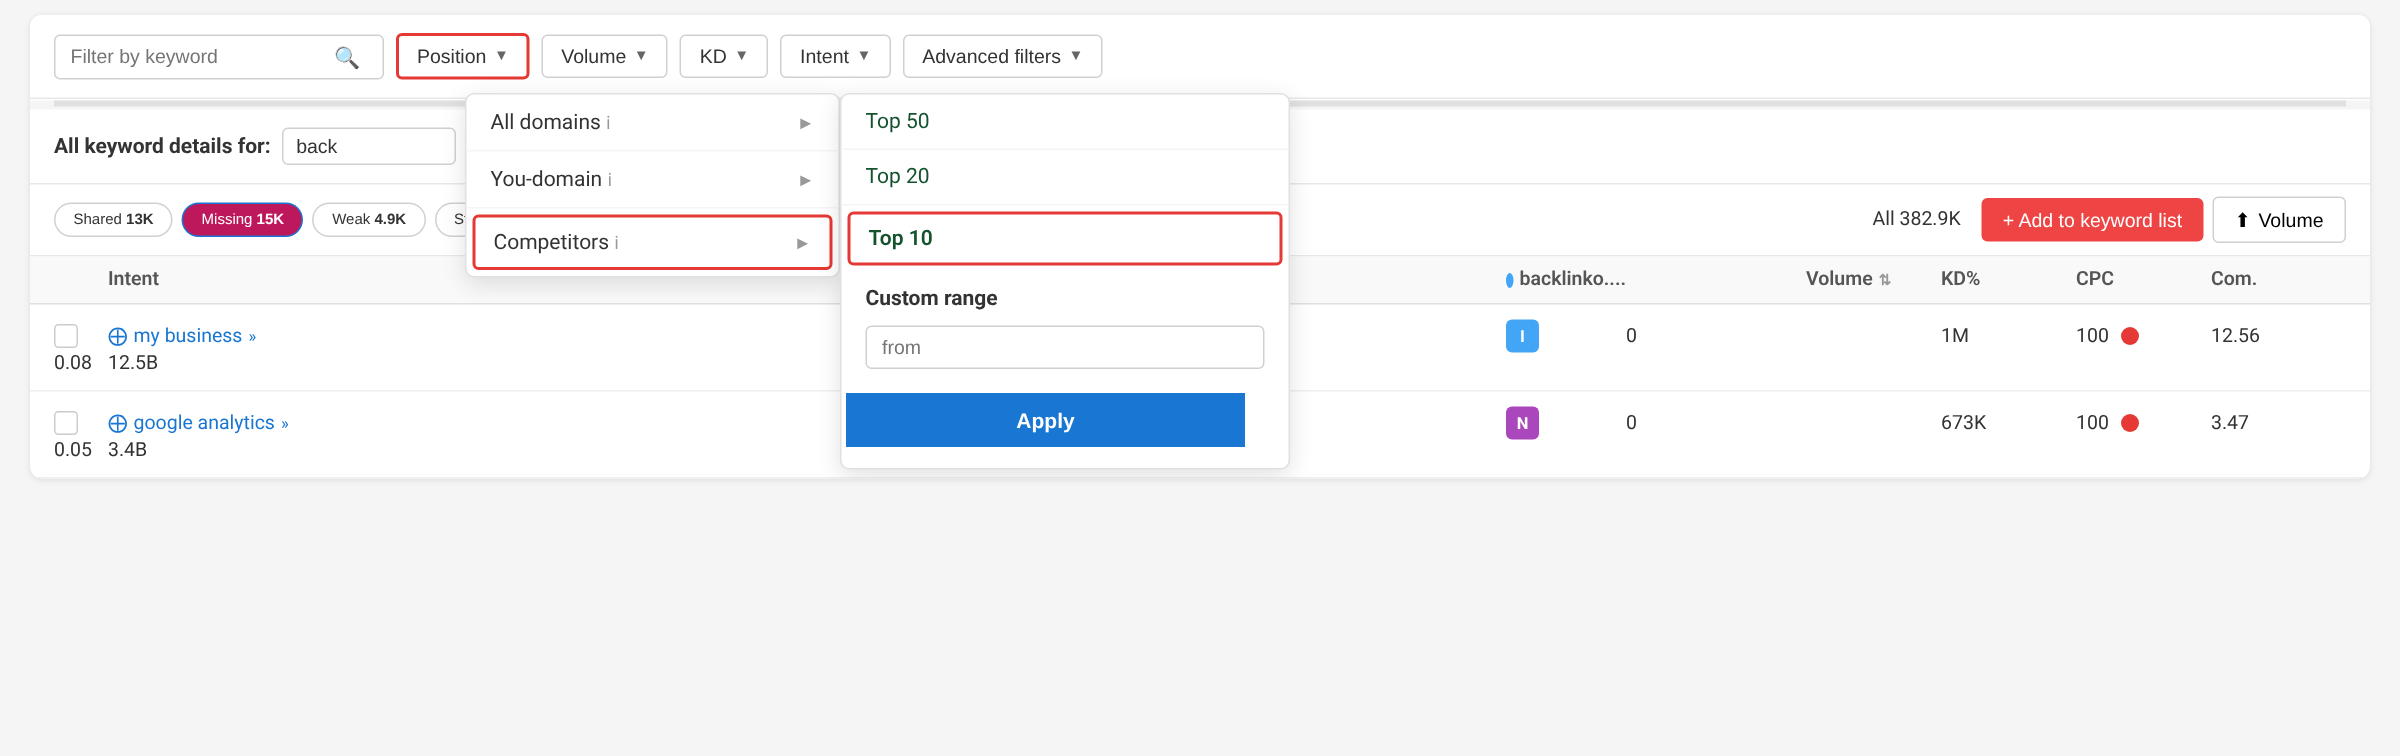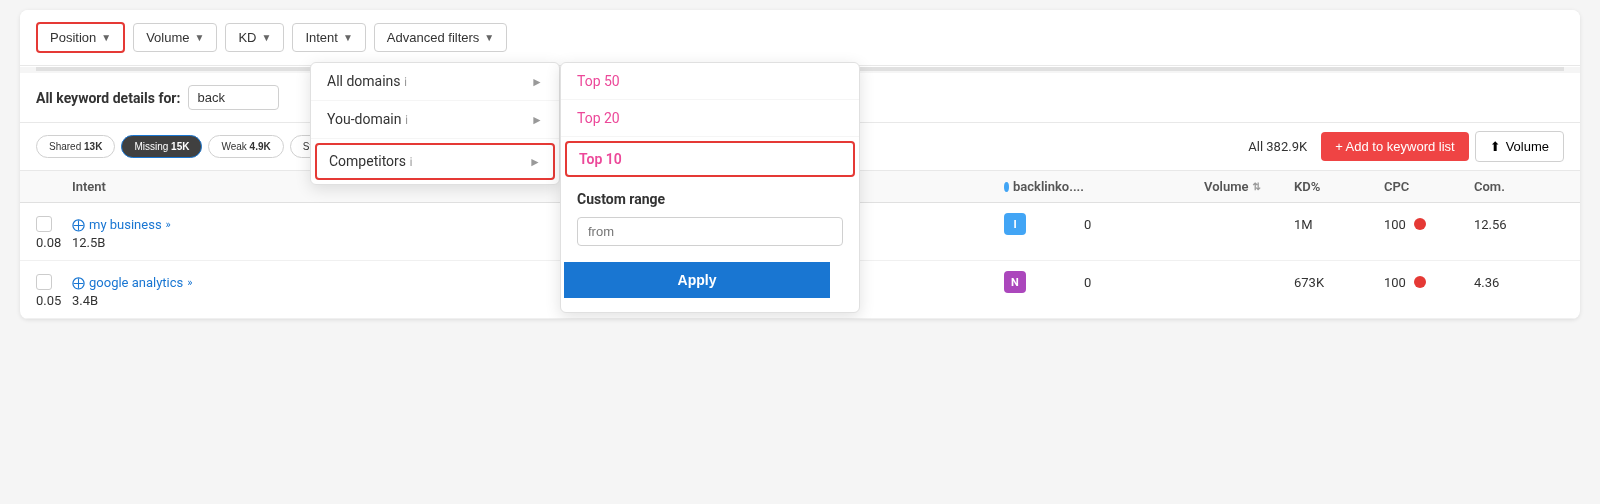--- a/index.html
+++ b/index.html
@@ -95,21 +95,21 @@
       font-weight: 700;
       font-size: 14px;
       white-space: nowrap;
     }
     .keyword-input-box {
       border: 1px solid #d0d0d0;
       border-radius: 4px;
       padding: 4px 8px;
       font-size: 13px;
       color: #333;
-      width: 91px;
+      width: 116px;
     }
 
     
     .tabs-row {
       display: flex;
       align-items: center;
       padding: 8px 16px;
       gap: 6px;
       border-bottom: 1px solid #e8e8e8;
       flex-wrap: nowrap;
@@ -118,21 +118,21 @@
       border: 1px solid #d0d0d0;
       border-radius: 20px;
       padding: 5px 12px;
       background: #fff;
       cursor: pointer;
       font-size: 10px;
       color: #333;
       white-space: nowrap;
     }
     .tab-btn.active {
-      background: #404040;
+      background: #be185d;
       color: #fff;
       border-color: #1976d2;
     }
     .tab-spacer { flex: 1; }
     .all-badge {
       font-size: 13px;
       color: #333;
       margin-right: 8px;
       white-space: nowrap;
     }
@@ -261,21 +261,21 @@
       border: 1px solid #e0e0e0;
       border-radius: 6px;
       box-shadow: 0 4px 16px rgba(0,0,0,0.12);
       width: 300px;
       z-index: 101;
     }
     .submenu-item {
       padding: 10px 16px;
       cursor: pointer;
       font-size: 14px;
-      color: #ec4899;
+      color: #14532d;
       border-bottom: 1px solid #f5f5f5;
     }
     .submenu-item.selected {
       border: 2px solid #e53935;
       border-radius: 4px;
       margin: 2px 4px;
       padding: 8px 12px;
       font-weight: 600;
     }
     .custom-range-label {
@@ -322,20 +322,24 @@
 
     
     .sort-icon { font-size: 10px; color: #999; }
   </style>
 </head>
 <body>
 
 <div class="page-wrapper">
 
   <div class="filter-bar">
+    <div class="search-box">
+      <input type="text" placeholder="Filter by keyword" style="">
+      <button class="search-icon-btn">🔍</button>
+    </div>
 
     <button class="filter-btn active">
       <span>Position</span>
       <span class="chevron">▼</span>
     </button>
 
     <button class="filter-btn">
       <span>Volume</span>
       <span class="chevron">▼</span>
     </button>
@@ -426,21 +430,21 @@
         <span class="expand-icon">»</span>
       </a>
     </div>
     <div>
       <span class="intent-badge intent-n">N</span>
     </div>
     <div>0</div>
     <div></div>
     <div>673K</div>
     <div style="display:flex;align-items:center;gap:4px;">100 <span class="kd-dot"></span></div>
-    <div>4.36</div>
+    <div>3.47</div>
     <div>0.05</div>
     <div>3.4B</div>
   </div>
 
   <div class="dropdown-panel">
     <div class="dropdown-item">
       <span>All domains <span class="info-icon">ℹ</span></span>
       <span class="chevron-right">►</span>
     </div>
     <div class="dropdown-item">

